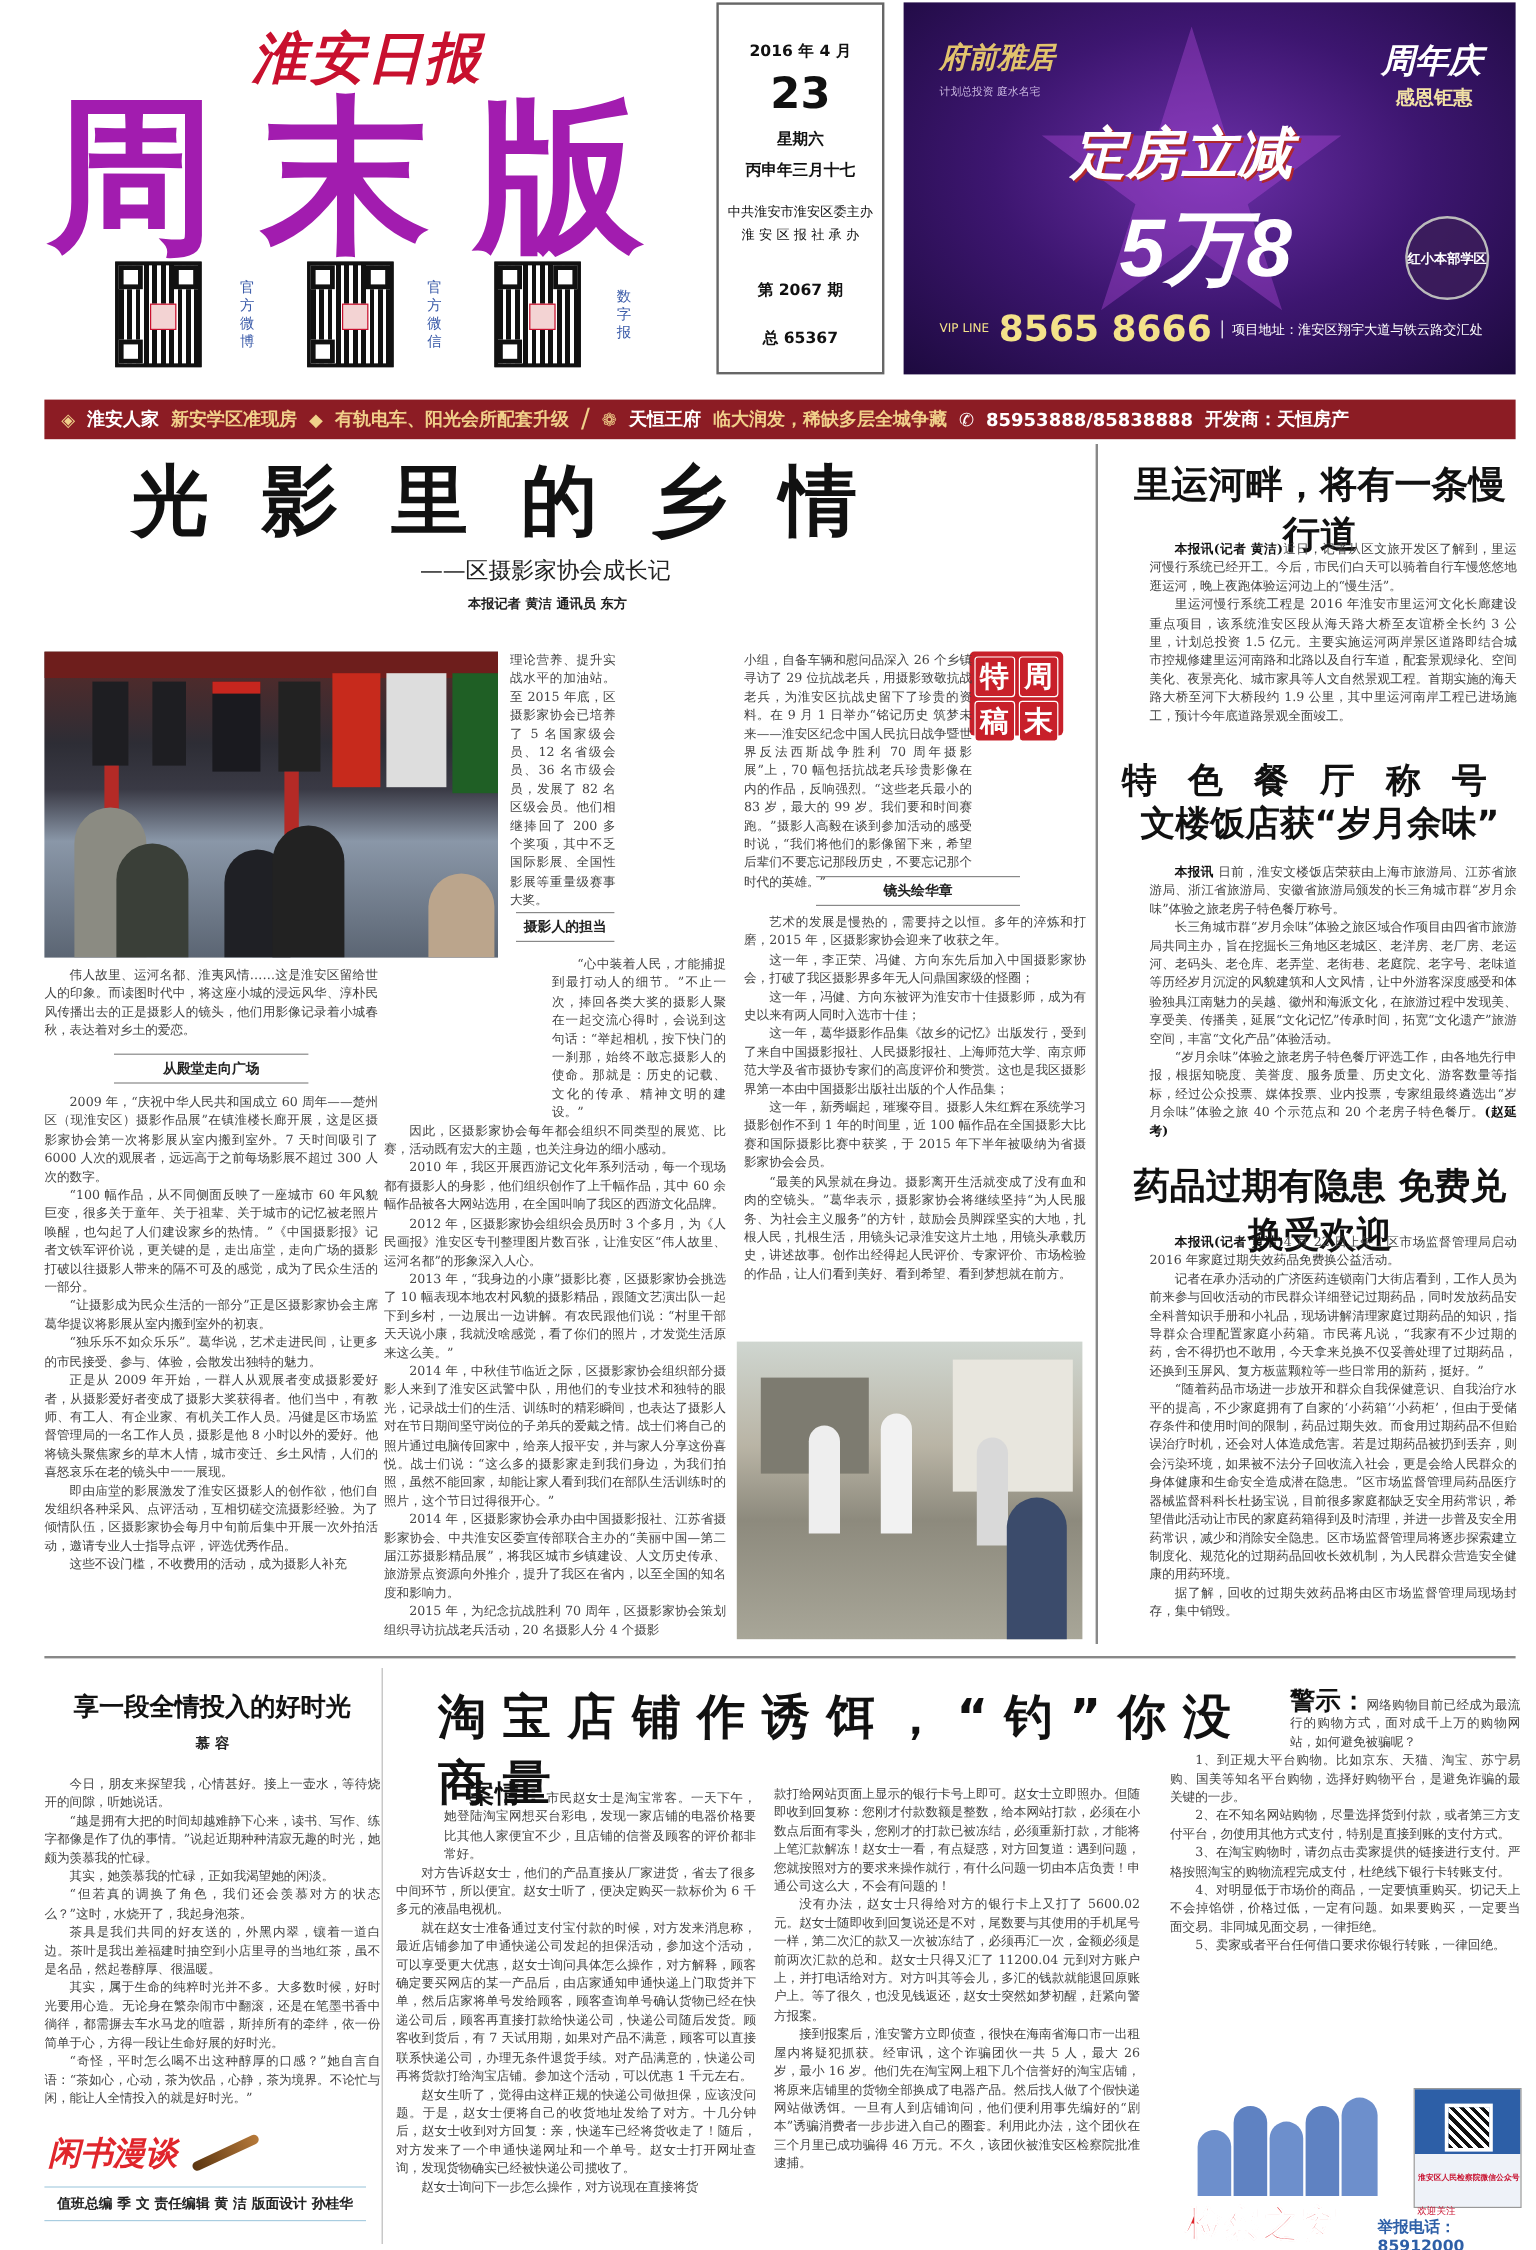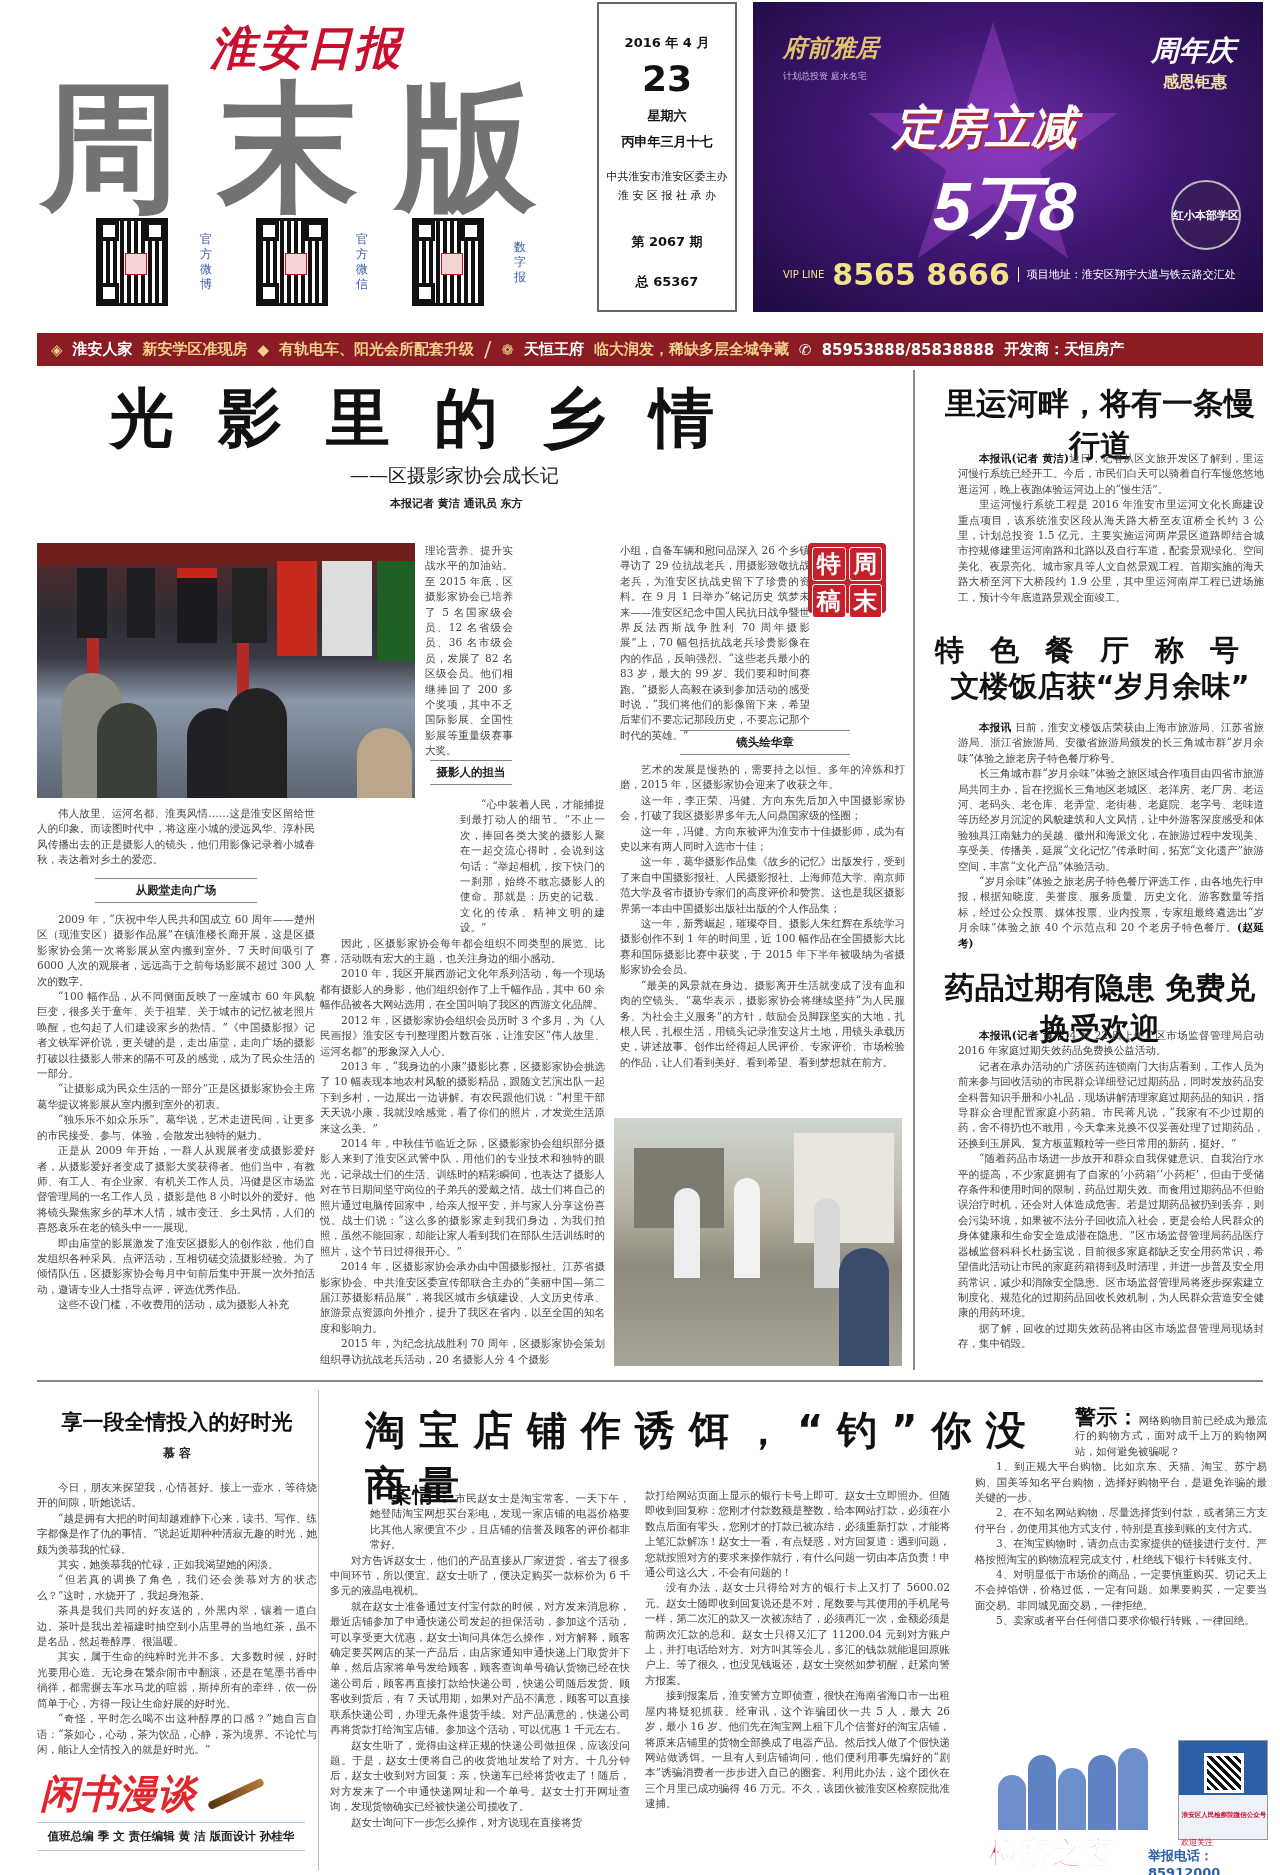--- a/index.html
+++ b/index.html
@@ -3,21 +3,21 @@
 <meta charset="utf-8">
 <style>
 *{box-sizing:border-box;margin:0;padding:0}
 body{width:1280px;height:1875px;background:#fff;font-family:"DejaVu Serif",serif;color:#333;position:relative;overflow:hidden}
 .abs{position:absolute}
 .txt{font-size:10.5px;line-height:15.4px;color:#444;text-align:justify}
 .txt p{text-indent:2em}
 .txt b{color:#111}
 
 .brand{left:210px;top:18px;color:#c8102e;font-family:"DejaVu Serif",serif;font-style:italic;font-size:46px;font-weight:bold;letter-spacing:2px}
-.bigtitle{left:40px;top:82px;color:#737373;font-size:140px;font-weight:bold;letter-spacing:38px;line-height:130px;font-family:"DejaVu Serif",serif}
+.bigtitle{left:40px;top:82px;color:#a21caf;font-size:140px;font-weight:bold;letter-spacing:38px;line-height:130px;font-family:"DejaVu Serif",serif}
 .qr{width:72px;height:88px;background:
  repeating-linear-gradient(90deg,#111 0 4px,#fff 4px 7px),#111;border:3px solid #111;position:absolute}
 .qr::after{content:"";position:absolute;left:26px;top:32px;width:20px;height:20px;background:#f3d3d3;border:1px solid #c8102e}
 .qr .c1,.qr .c2,.qr .c3{position:absolute;width:20px;height:20px;border:4px solid #111;background:#fff}
 .qr .c1{left:0;top:0}.qr .c2{right:0;top:0}.qr .c3{left:0;bottom:0}
 .qrlabel{position:absolute;color:#3b5ba9;font-size:12px;width:14px;line-height:15px;font-family:"DejaVu Sans",sans-serif}
 .datebox{left:597px;top:2px;width:140px;height:310px;border:2px solid #666;text-align:center;font-family:"DejaVu Sans",sans-serif;color:#111}
 .datebox .l{font-weight:bold;font-size:13px}
 .ad1{left:753px;top:2px;width:510px;height:310px;background:radial-gradient(ellipse at 50% 45%,#6b2fa8 0%,#3d1670 50%,#1d0a3f 100%);overflow:hidden}
 .star{position:absolute;left:110px;top:20px;width:260px;height:260px;background:rgba(190,80,230,.35);clip-path:polygon(50% 0,61% 35%,98% 35%,68% 57%,79% 91%,50% 70%,21% 91%,32% 57%,2% 35%,39% 35%)}
@@ -223,21 +223,21 @@
 <div class="abs txt" style="left:37px;top:1480px;width:280px;font-family:'DejaVu Serif',serif">
   <p>今日，朋友来探望我，心情甚好。接上一壶水，等待烧开的间隙，听她说话。</p>
     <p>“越是拥有大把的时间却越难静下心来，读书、写作、练字都像是作了仇的事情。”说起近期种种清寂无趣的时光，她颇为羡慕我的忙碌。</p>
     <p>其实，她羡慕我的忙碌，正如我渴望她的闲淡。</p>
     <p>“但若真的调换了角色，我们还会羡慕对方的状态么？”这时，水烧开了，我起身泡茶。</p>
     <p>茶具是我们共同的好友送的，外黑内翠，镶着一道白边。茶叶是我出差福建时抽空到小店里寻的当地红茶，虽不是名品，然起卷醇厚、很温暖。</p>
     <p>其实，属于生命的纯粹时光并不多。大多数时候，好时光要用心造。无论身在繁杂闹市中翻滚，还是在笔墨书香中徜徉，都需摒去车水马龙的喧嚣，斯掉所有的牵绊，依一份简单于心，方得一段让生命好展的好时光。</p>
     <p>“奇怪，平时怎么喝不出这种醇厚的口感？”她自言自语：“茶如心，心动，茶为饮品，心静，茶为境界。不论忙与闲，能让人全情投入的就是好时光。”</p>
 </div>
 <div class="abs" style="left:40px;top:1770px;width:260px;height:48px;display:flex;align-items:center;gap:10px">
-  <span style="color:#e0262c;font-size:39px;font-weight:bold;font-style:italic">闲书漫谈</span>
+  <span style="color:#e0262c;font-size:27px;font-weight:bold;font-style:italic">闲书漫谈</span>
   <span style="display:inline-block;width:60px;height:8px;background:linear-gradient(90deg,#5a3510,#b77a3a);transform:rotate(-25deg);border-radius:4px"></span>
 </div>
 <div class="abs" style="left:37px;top:1822px;width:268px;border-top:1.5px solid #a9cde0;border-bottom:1.5px solid #a9cde0;padding:6px 0;font-family:'DejaVu Sans',sans-serif;font-size:11.5px;font-weight:bold;color:#222;text-align:center">值班总编 季 文 责任编辑 黄 洁 版面设计 孙桂华</div>
 
 <div class="abs vline" style="left:318px;top:1390px;height:480px;background:#bbb;width:1px"></div>
 
 <div class="abs rh" style="left:330px;top:1403px;width:720px;font-size:40px;letter-spacing:14px;text-align:left;padding-left:35px">淘宝店铺作诱饵，“钓”你没商量</div>
 <div class="abs txt" style="left:330px;top:1488px;width:300px">
   <p style="padding-left:40px"><b style="font-size:21px;font-family:'DejaVu Sans',sans-serif">案情：</b><span>市民赵女士是淘宝常客。一天下午，她登陆淘宝网想买台彩电，发现一家店铺的电器价格要比其他人家便宜不少，且店铺的信誉及顾客的评价都非常好。</span></p>
   <p>对方告诉赵女士，他们的产品直接从厂家进货，省去了很多中间环节，所以便宜。赵女士听了，便决定购买一款标价为 6 千多元的液晶电视机。</p>

